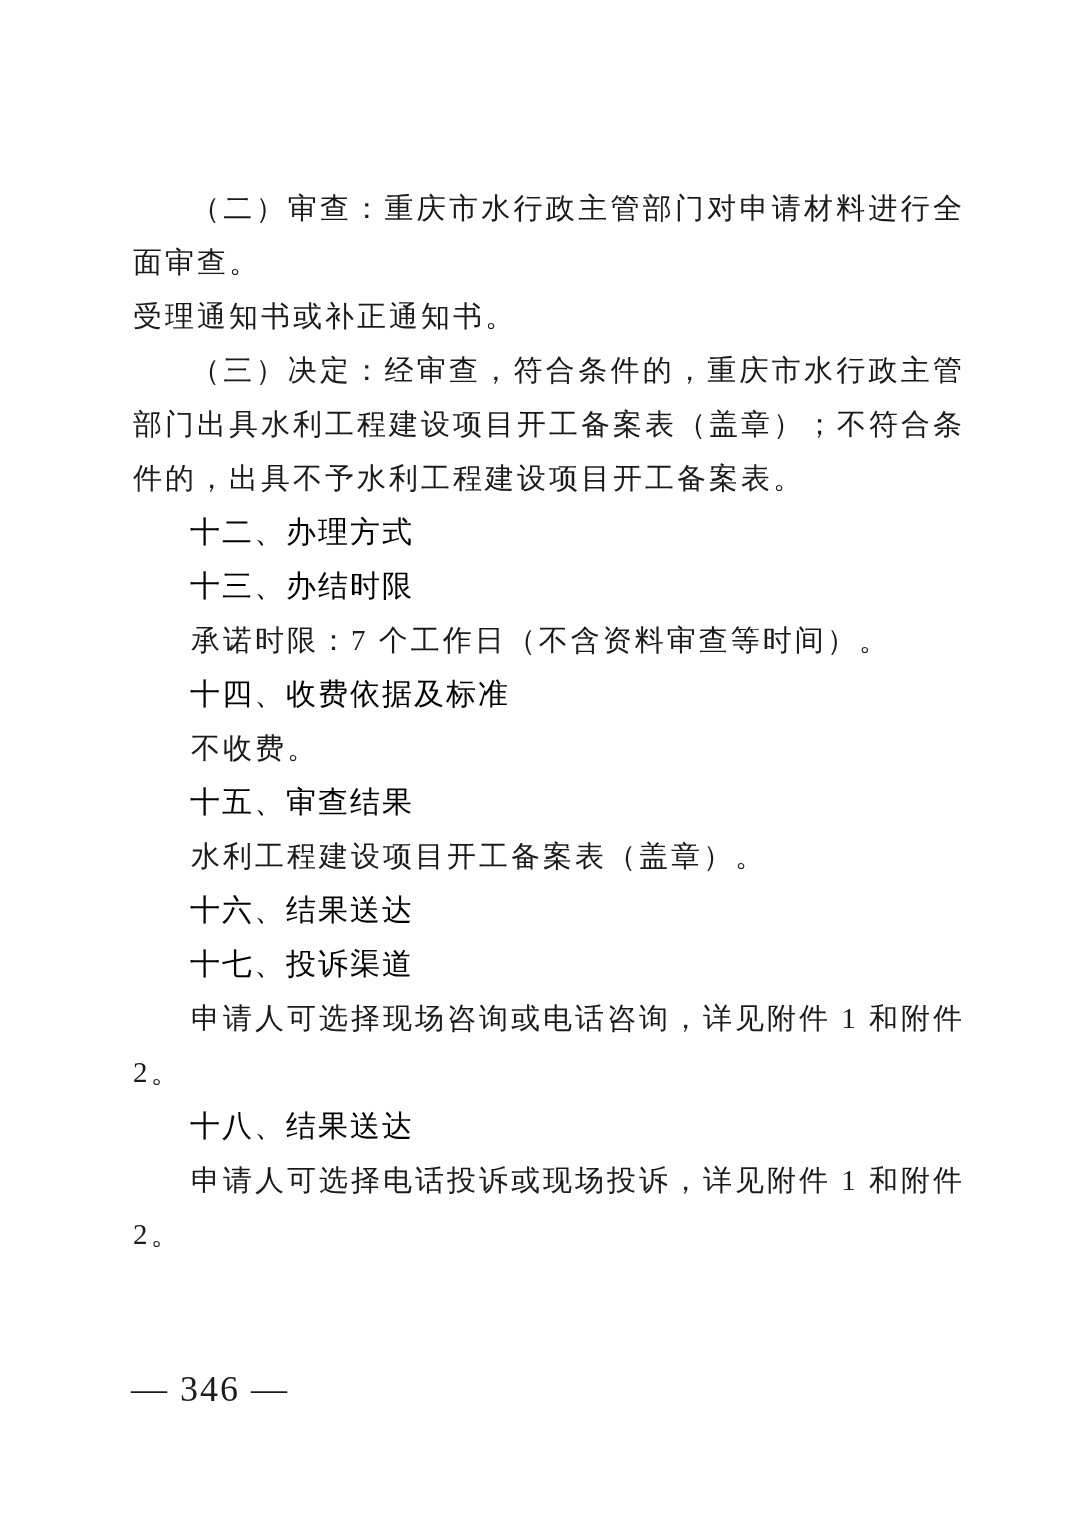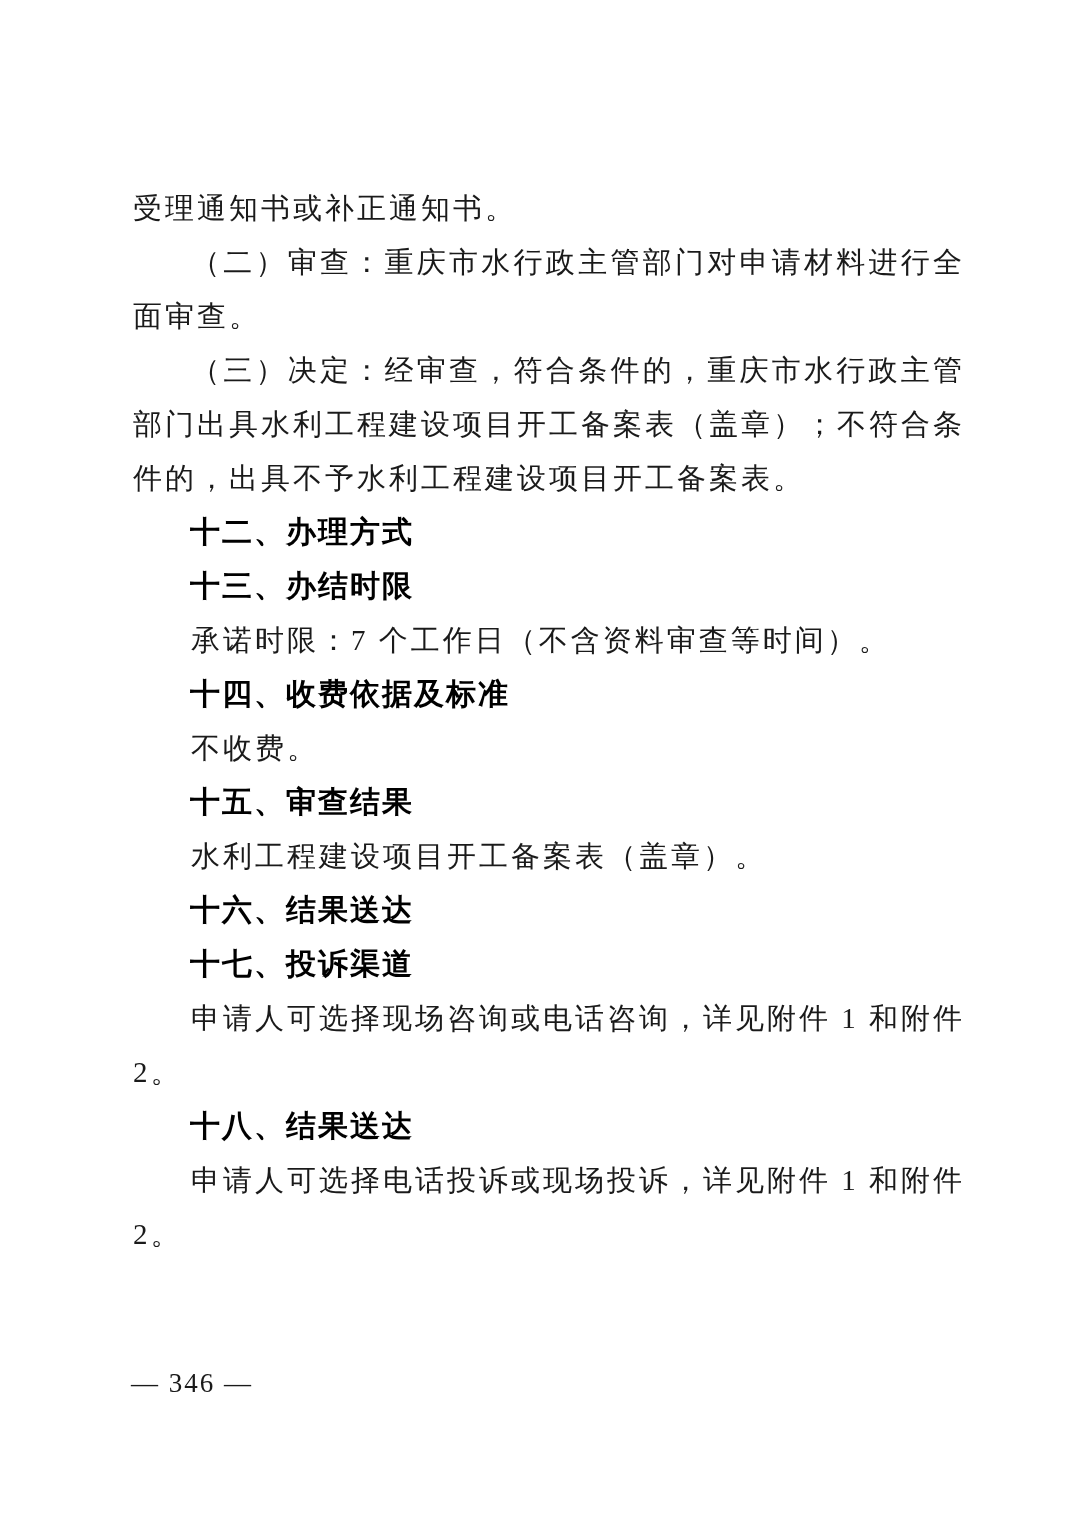--- a/index.html
+++ b/index.html
@@ -29,44 +29,44 @@
     text-align: justify;
     text-indent: 2em;
     font-family: "Liberation Serif", serif;
   }
   p.body.no-indent {
     text-indent: 0;
   }
   h2.heading {
     margin: 0;
     font-family: "Liberation Sans", sans-serif;
-    font-weight: bold;
+    font-weight: normal;
     font-size: 30px;
     line-height: 54px;
     letter-spacing: 2px;
     padding-left: 57px;
     color: #000000;
   }
   .footer {
     position: absolute;
     left: 131px;
     top: 1368px;
-    font-size: 27px;
+    font-size: 36px;
     letter-spacing: 2px;
     font-family: "Liberation Serif", serif;
     color: #1a1a1a;
   }
 </style>
 </head>
 <body>
 
 <div class="page">
   <div class="content">
+    <p class="body">（二）审查：重庆市水行政主管部门对申请材料进行全面审查。</p>
     <p class="body no-indent">受理通知书或补正通知书。</p>
-    <p class="body">（二）审查：重庆市水行政主管部门对申请材料进行全面审查。</p>
     <p class="body">（三）决定：经审查，符合条件的，重庆市水行政主管部门出具水利工程建设项目开工备案表（盖章）；不符合条件的，出具不予水利工程建设项目开工备案表。</p>
     <h2 class="heading">十二、办理方式</h2>
     <h2 class="heading">十三、办结时限</h2>
     <p class="body">承诺时限：7 个工作日（不含资料审查等时间）。</p>
     <h2 class="heading">十四、收费依据及标准</h2>
     <p class="body">不收费。</p>
     <h2 class="heading">十五、审查结果</h2>
     <p class="body">水利工程建设项目开工备案表（盖章）。</p>
     <h2 class="heading">十六、结果送达</h2>
     <h2 class="heading">十七、投诉渠道</h2>

